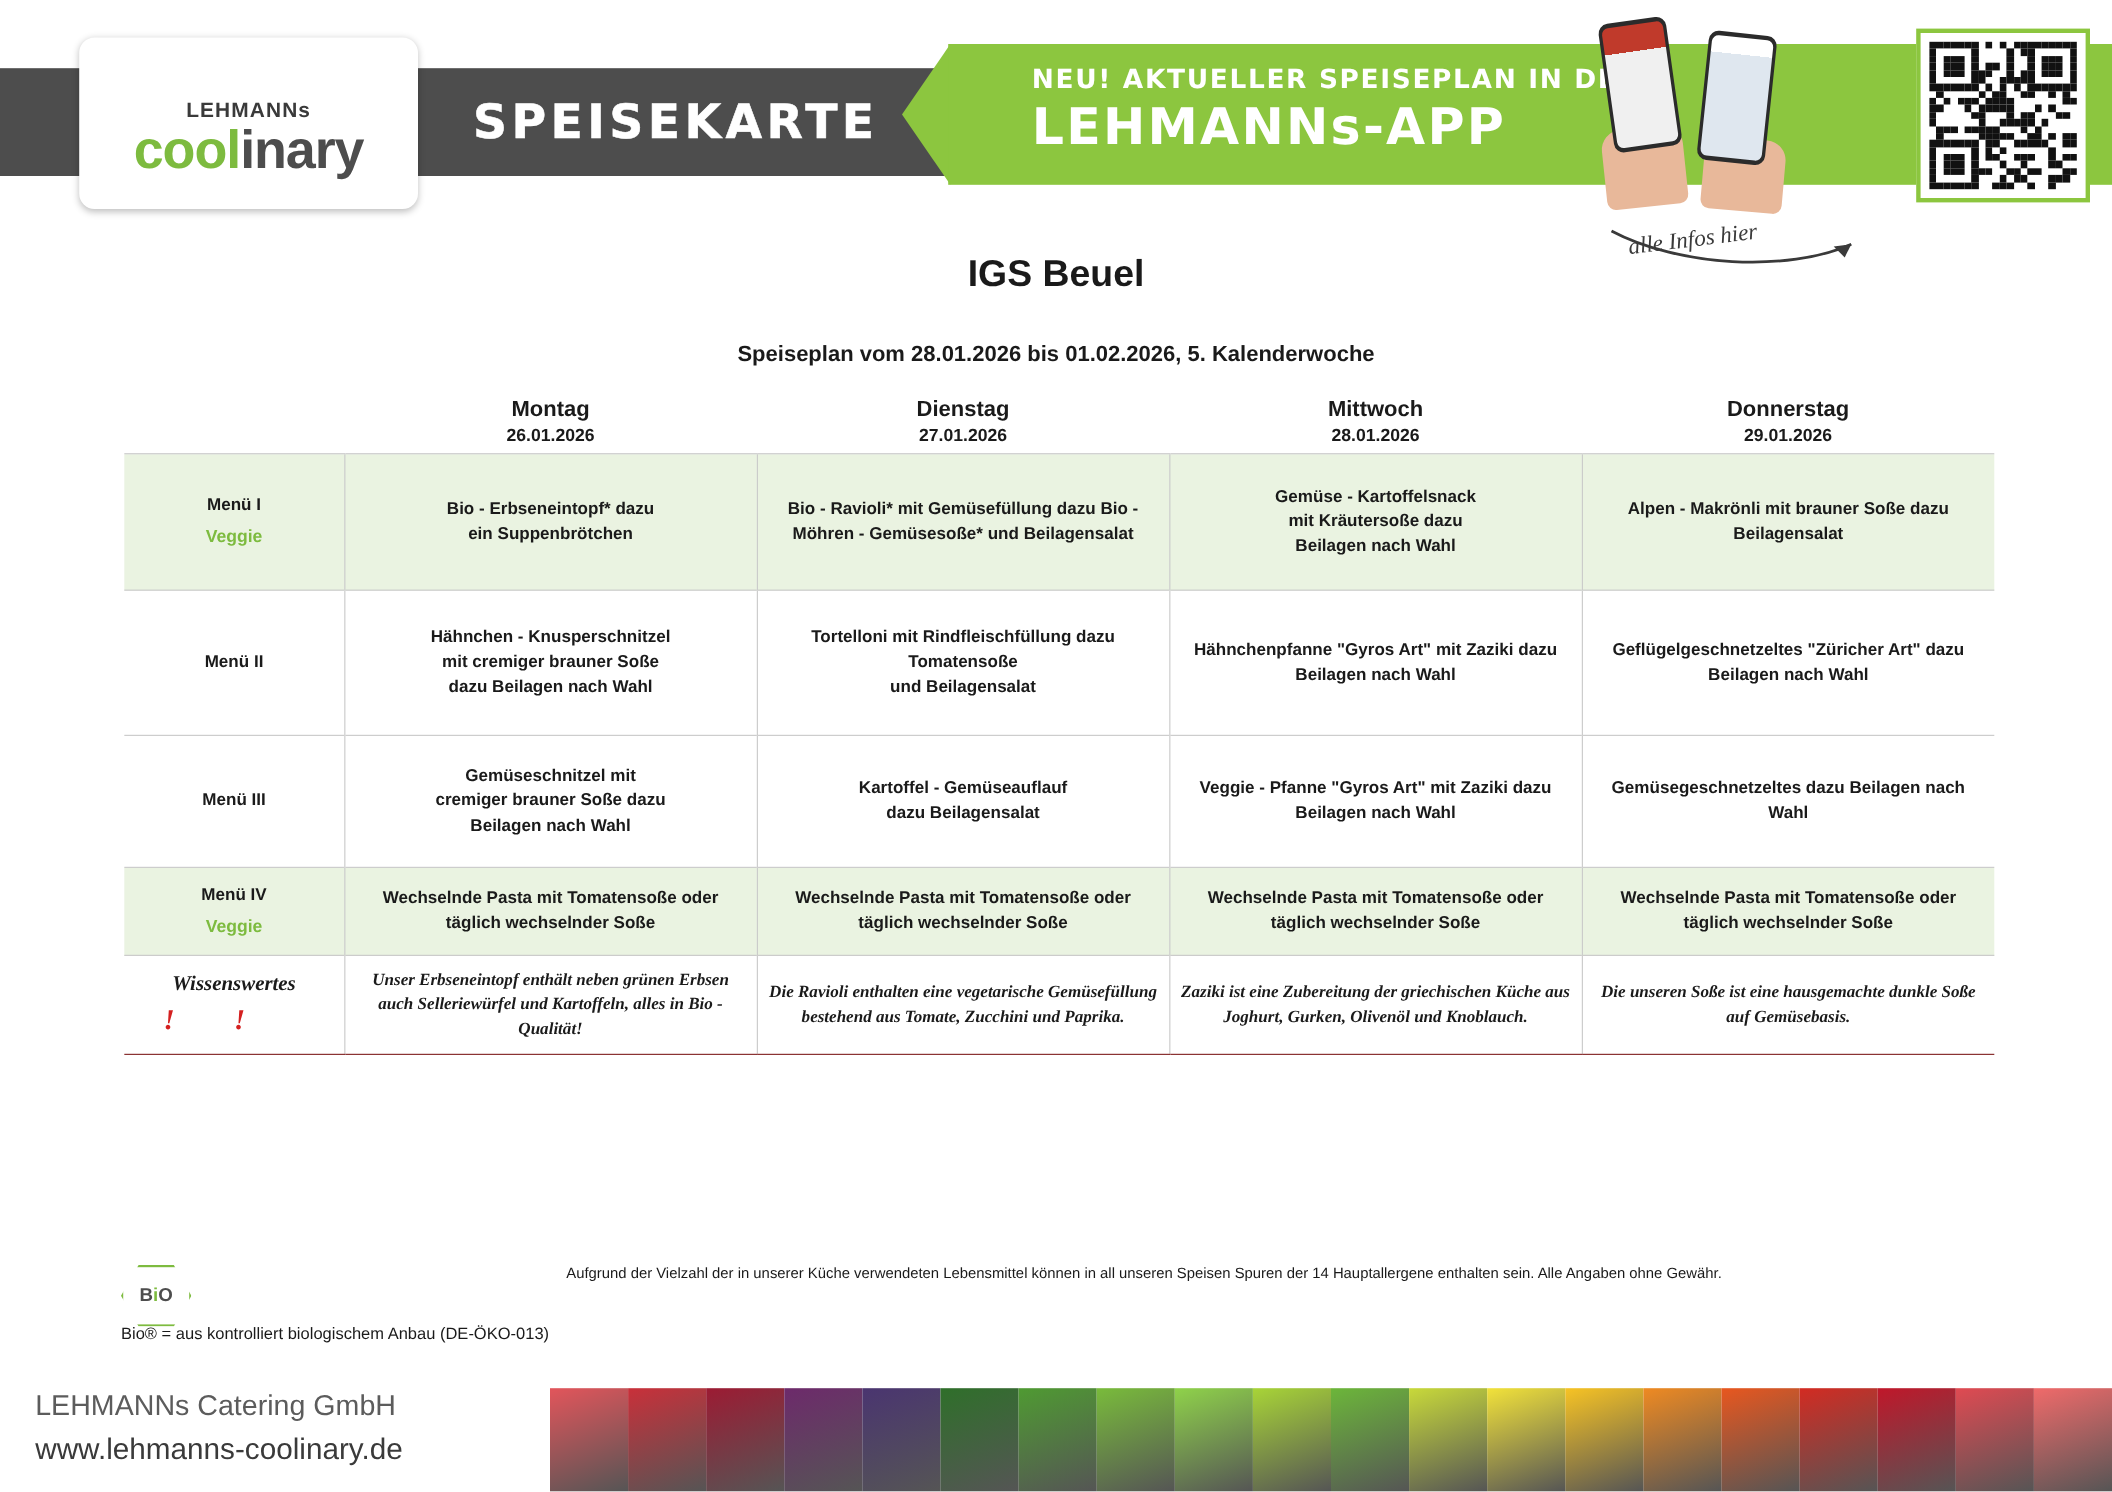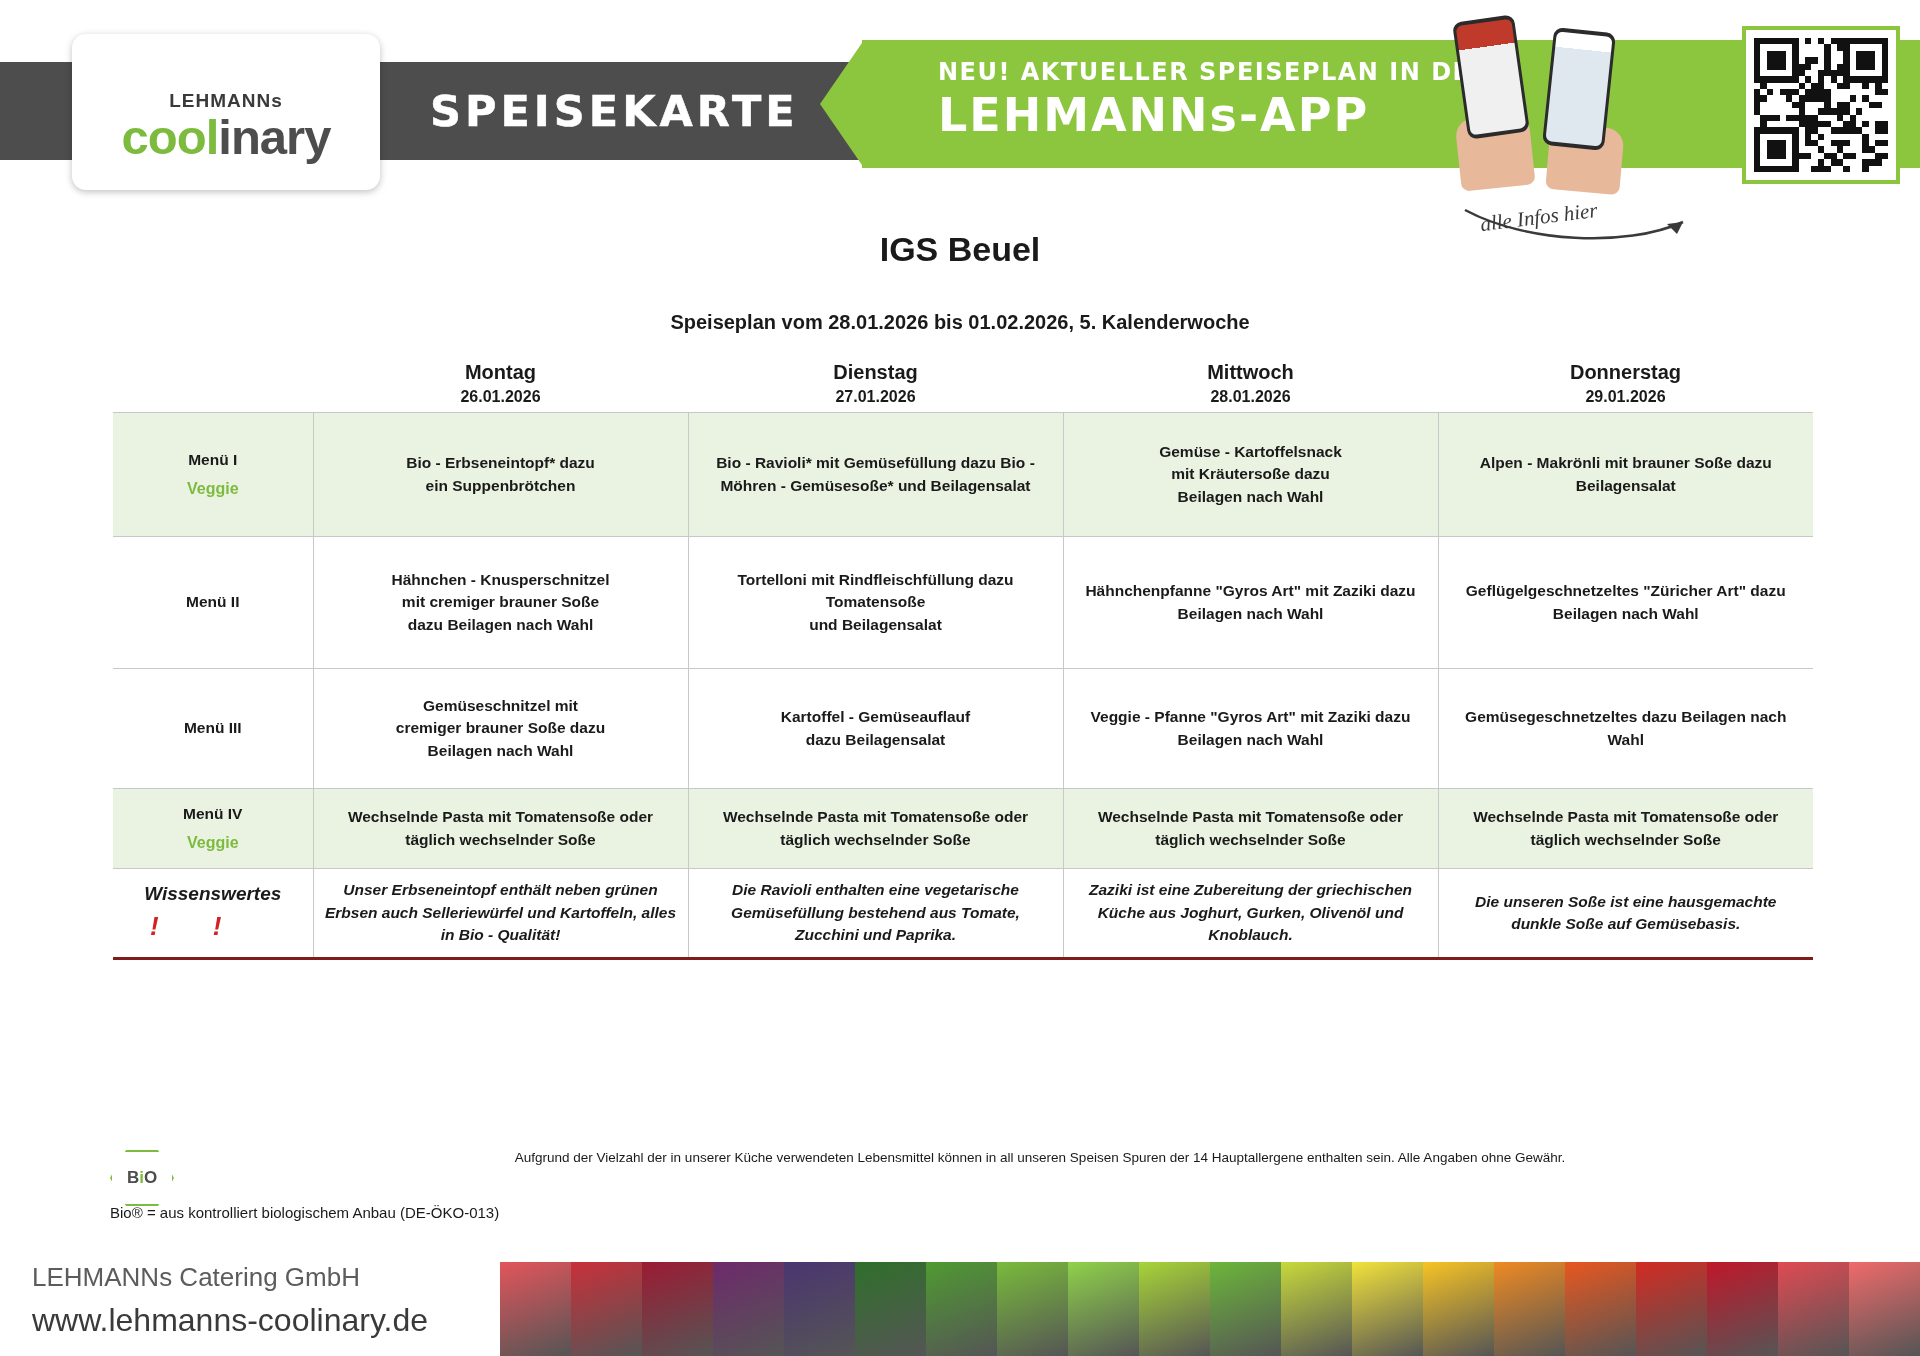--- a/index.html
+++ b/index.html
@@ -217,21 +217,21 @@
 
   .menu-table tbody td {
     border-top: 1px solid #c8c8c8;
     border-left: 1px solid #c8c8c8;
     font-size: 15.5px;
     font-weight: bold;
     line-height: 1.45;
     color: #1a1a1a;
   }
   .menu-table tbody tr td:first-child { border-left: none; }
-  .menu-table tbody tr:last-child td { border-bottom: 3px solid #7f1d1d; }
+  .menu-table tbody tr:last-child td { border-bottom: 1px solid #7f1d1d; font-family: Liberation Serif, serif; }
 
   td.label {
     font-size: 21px;
     font-weight: bold;
     border-left: none !important;
   }
   .veggie-tag {
     display: block;
     font-size: 16px;
     font-weight: bold;
@@ -305,21 +305,21 @@
   }
   .company {
     position: absolute;
     left: 32px; top: 14px;
     font-size: 26px;
     color: #5c5c5c;
   }
   .website {
     position: absolute;
     left: 32px; top: 54px;
-    font-size: 32px;
+    font-size: 27px;
     color: #3a3a3a;
   }
   .food-strip {
     position: absolute;
     left: 500px; bottom: 0;
     width: 1420px; height: 94px;
     display: flex;
   }
   .food-strip span { flex: 1 1 0; height: 100%; }
 </style>

